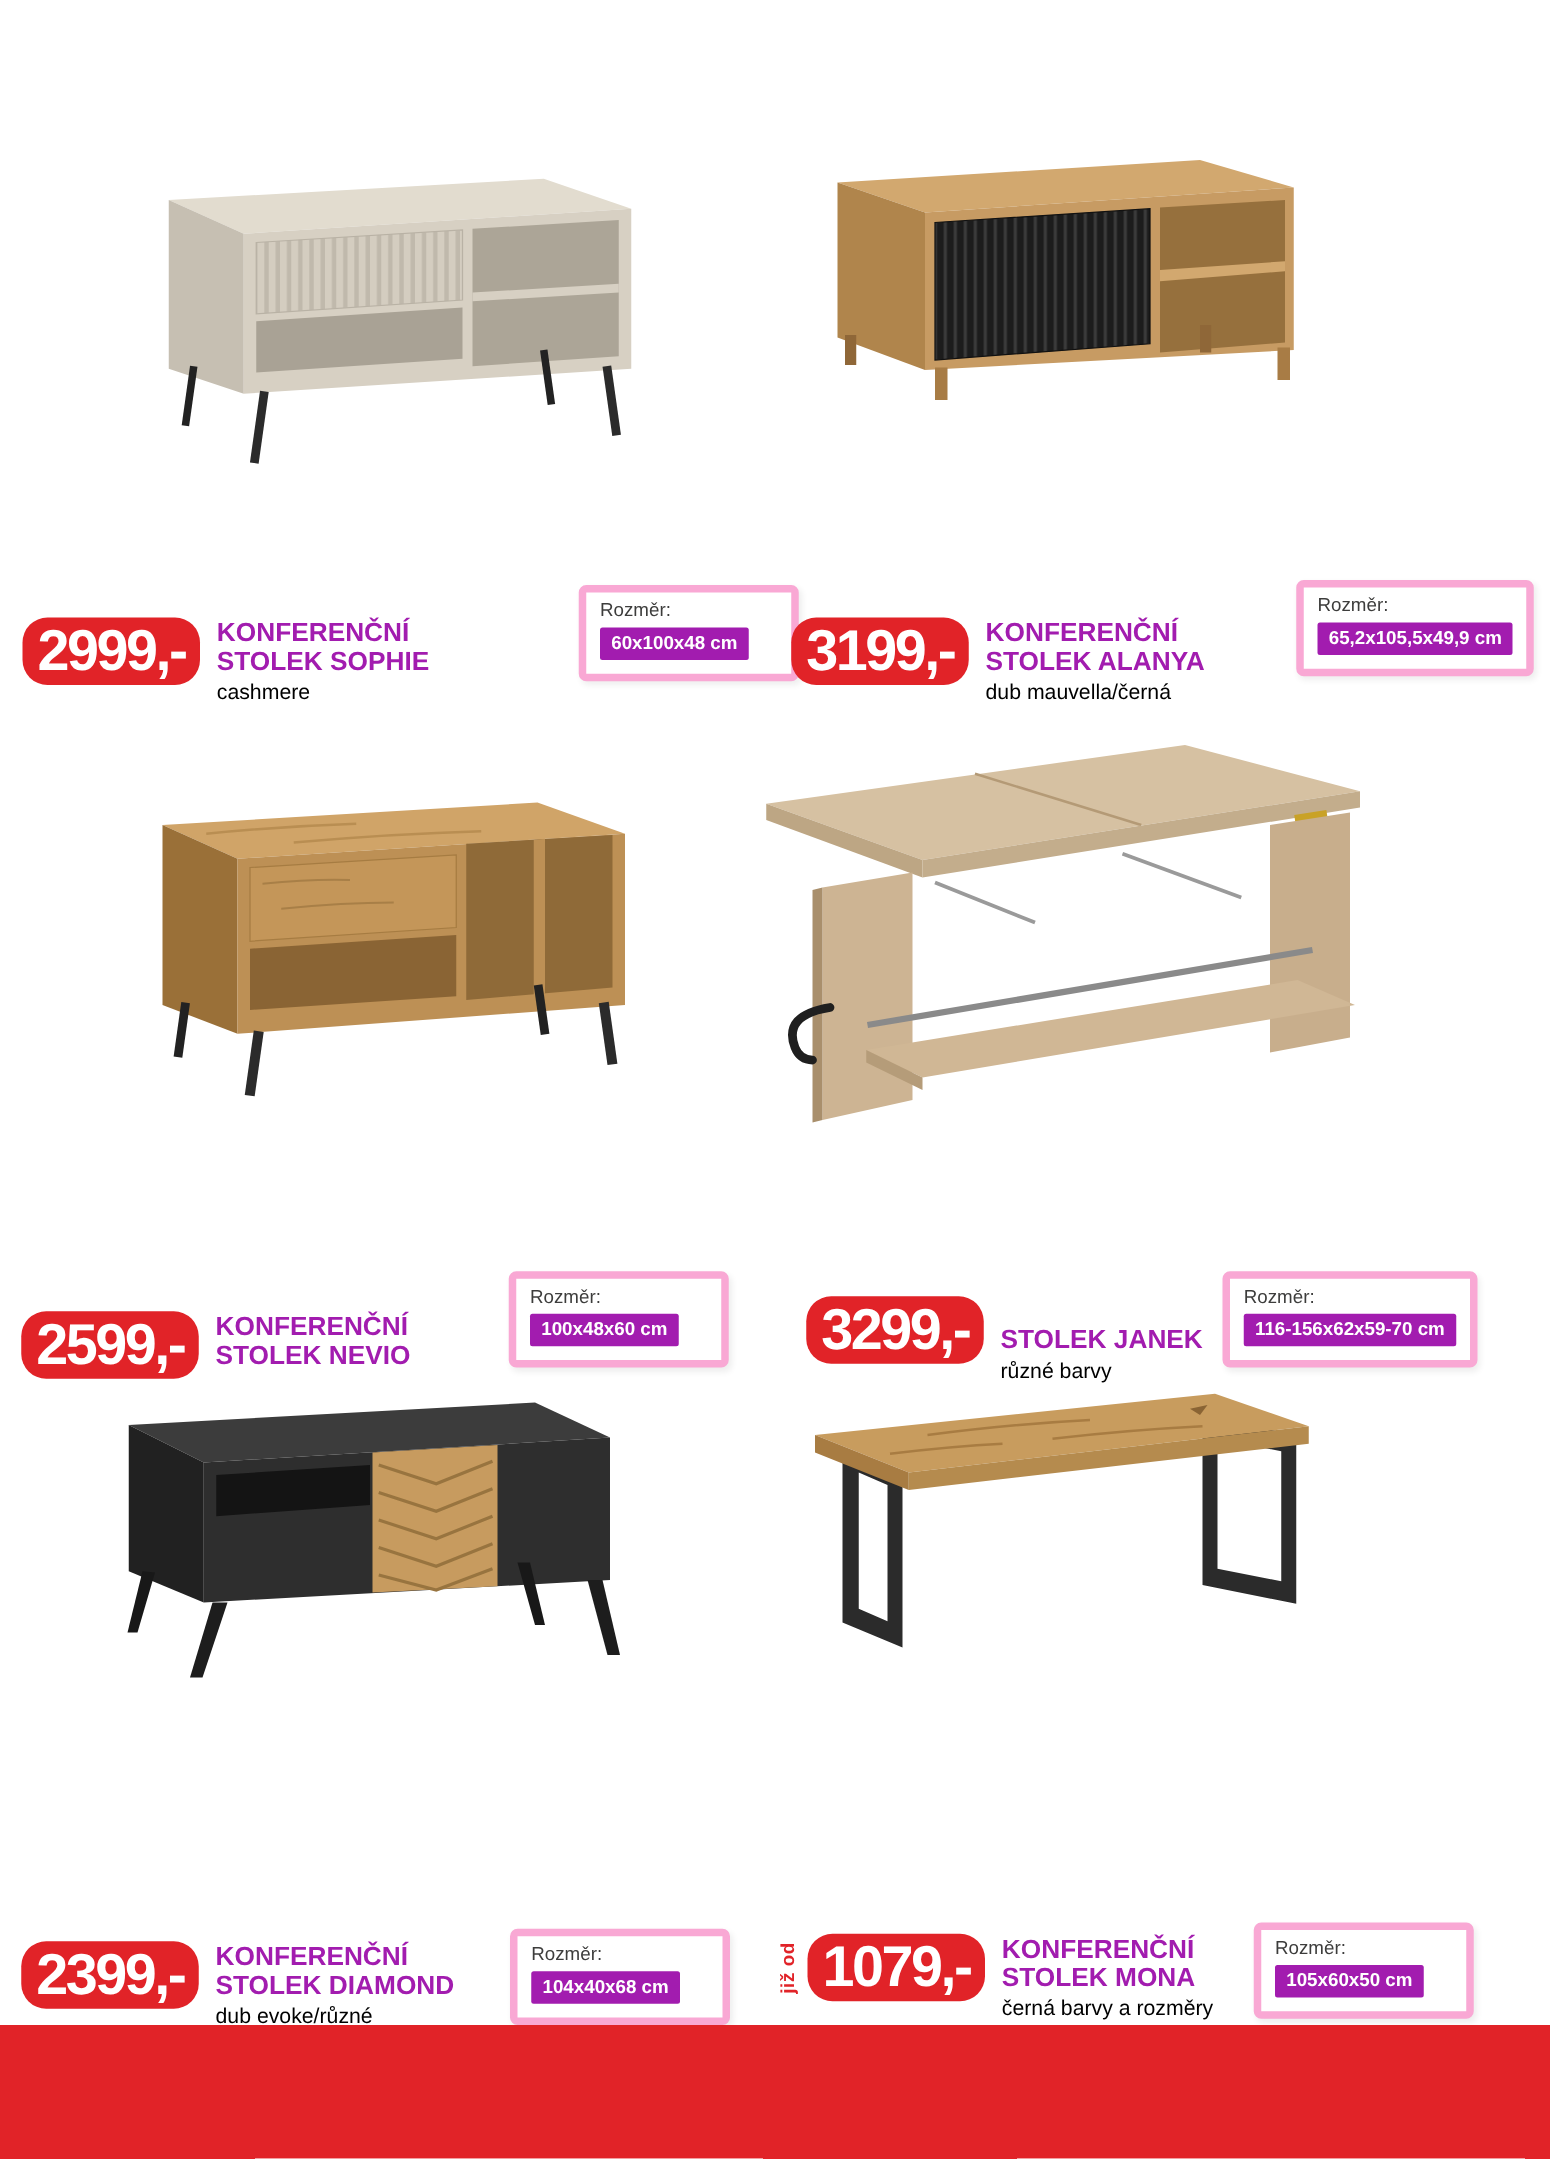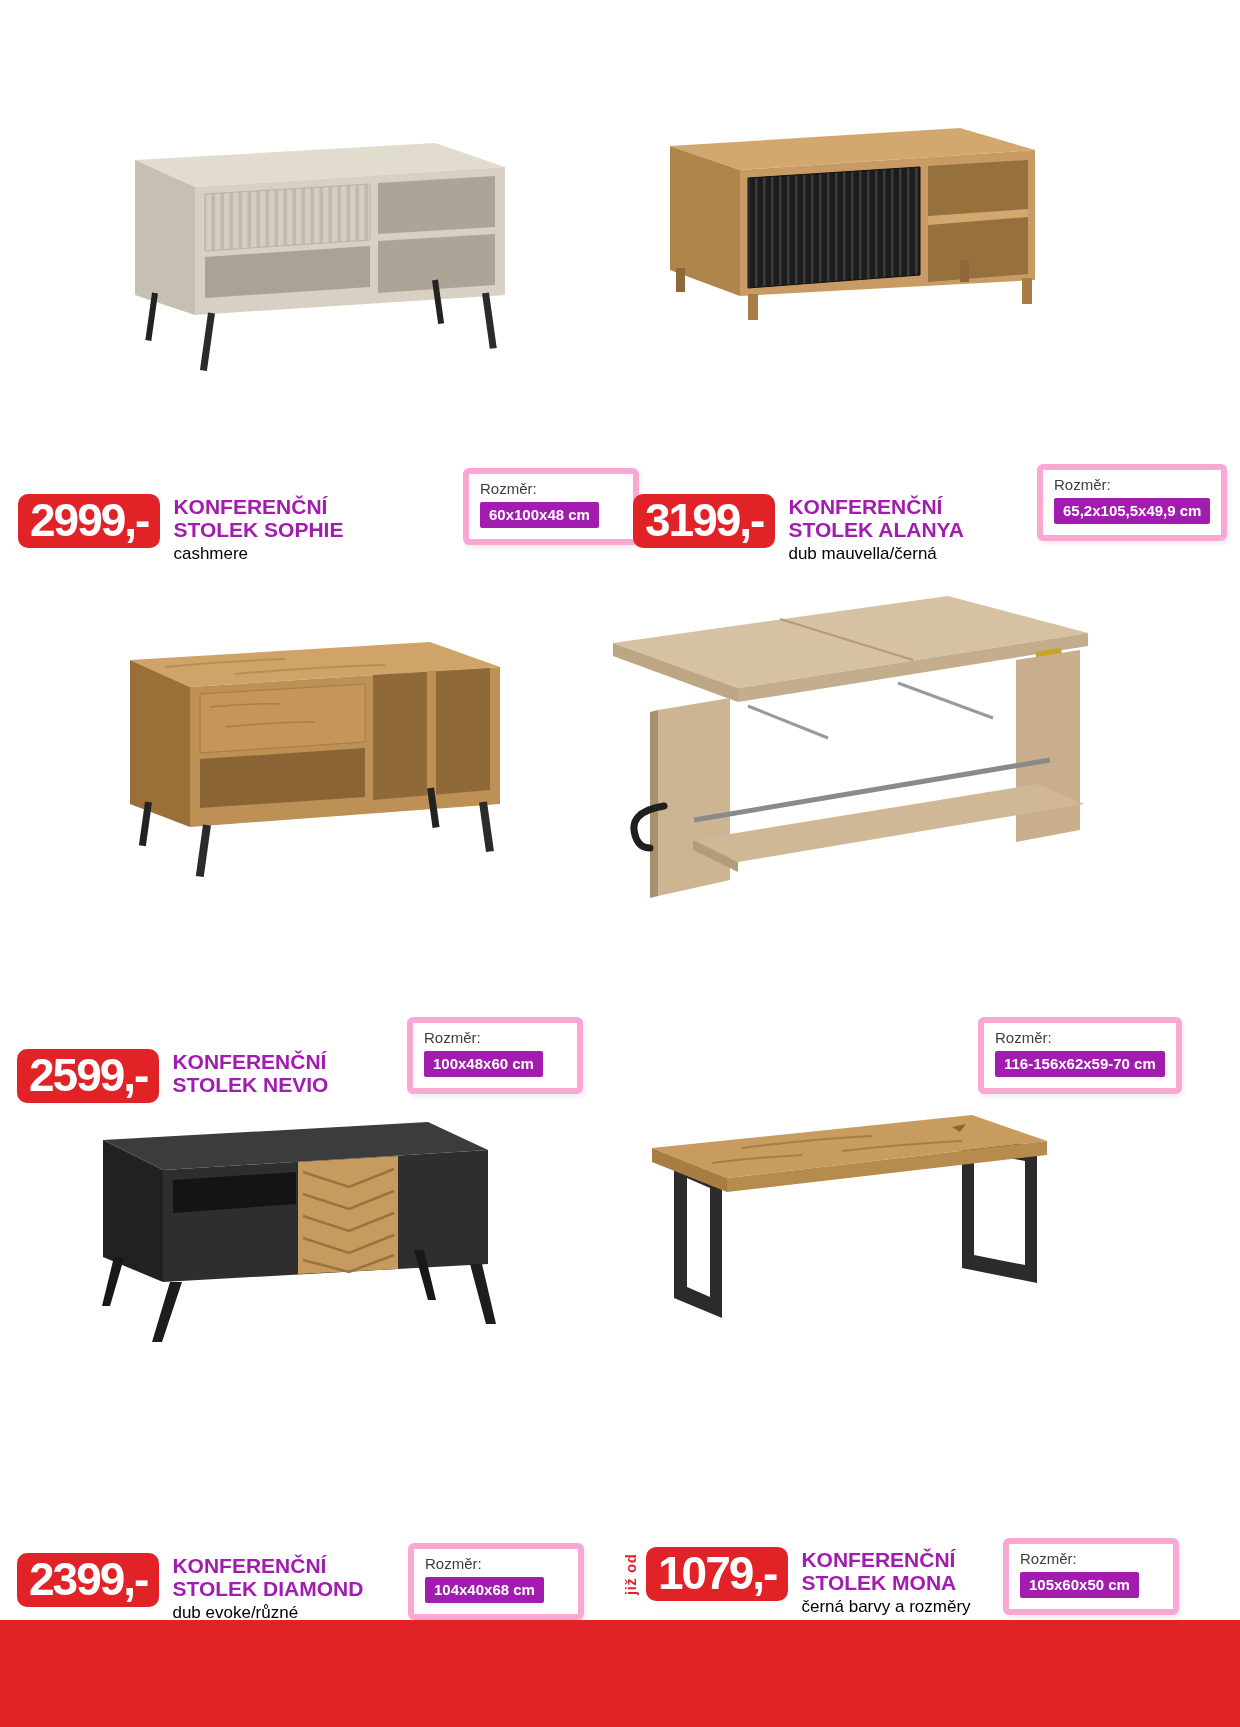--- a/index.html
+++ b/index.html
@@ -4,21 +4,21 @@
 <style>
   html,body{margin:0;padding:0;background:#fff;}
   #page{
     position:relative;width:1240px;height:1727px;background:#ffffff;overflow:hidden;
     font-family:"Liberation Sans",sans-serif;color:#3c3c3b;
   }
   .media{position:absolute;}
   .media svg{display:block;}
   .price-row{position:absolute;display:flex;align-items:flex-start;gap:13px;}
   .price-box{
-    background:#e12328;color:#fff;border-radius:10px;
+    background:#e12328;color:#fff;border-radius:20px;
     font-weight:700;font-size:46px;letter-spacing:-2px;
     height:54px;line-height:52px;padding:0 12px;white-space:nowrap;
   }
   .price-prefix{
     writing-mode:vertical-rl;transform:rotate(180deg);
     color:#e12328;font-weight:700;font-size:15px;letter-spacing:.5px;
     height:54px;text-align:center;margin-right:-6px;
   }
   .name-block{padding-top:2px;}
   .name-line{font-weight:700;font-size:21px;line-height:1.08;color:#a21caf;white-space:nowrap;}
@@ -148,20 +148,27 @@
       <polygon points="52,124 60,122 60,308 52,310" fill="#a98f6c"></polygon>
       <polygon points="418,72 482,62 482,242 418,254" fill="#c8ae8c"></polygon>
       <line x1="96" y1="232" x2="452" y2="172" stroke="#8a8a8a" stroke-width="5"></line>
       <line x1="150" y1="118" x2="230" y2="150" stroke="#9a9a9a" stroke-width="3"></line>
       <line x1="300" y1="95" x2="395" y2="130" stroke="#9a9a9a" stroke-width="3"></line>
       <polygon points="95,252 440,196 486,216 140,274" fill="#d0b795"></polygon>
       <polygon points="95,252 140,274 140,284 95,262" fill="#b59c79"></polygon>
       <path d="M66,218 q-38,6 -28,32 q4,10 14,10" stroke="#1f1f1f" stroke-width="7" fill="none" stroke-linecap="round"></path>
     </svg>
   </div>
+  <div class="price-row" style="left:645px;top:1037px;">
+    <div class="price-box">3299,-</div>
+    <div class="name-block low">
+      <div class="name-line">STOLEK JANEK</div>
+      <div class="subtitle">různé barvy</div>
+    </div>
+  </div>
   <div class="dim-box" style="left:978px;top:1017px;">
     <div class="dim-label">Rozměr:</div>
     <div class="dim-badge">116-156x62x59-70 cm</div>
   </div>
 
   <div class="media" style="left:58px;top:1092px;">
     <svg width="462" height="268" viewBox="0 0 462 268">
       <polygon points="45,48 370,30 430,58 105,78" fill="#3c3c3c"></polygon>
       <polygon points="45,48 105,78 105,190 45,165" fill="#212121"></polygon>
       <polygon points="105,78 430,58 430,172 105,190" fill="#2e2e2e"></polygon>

